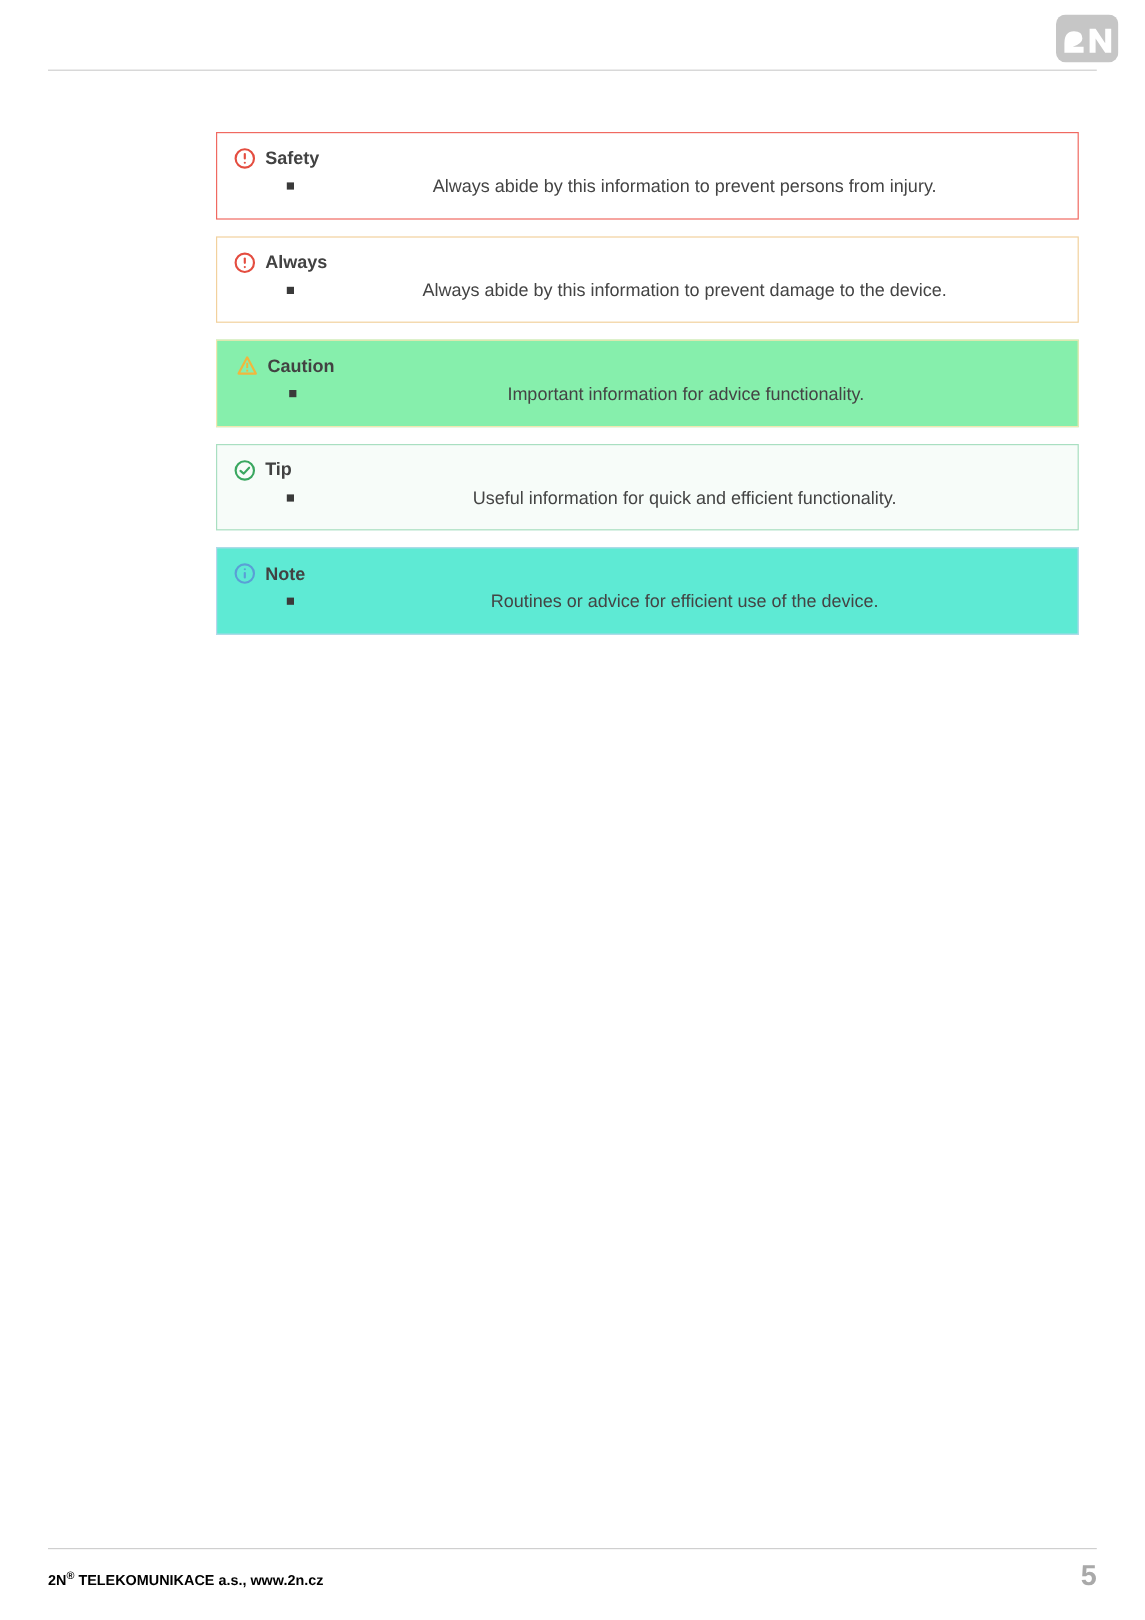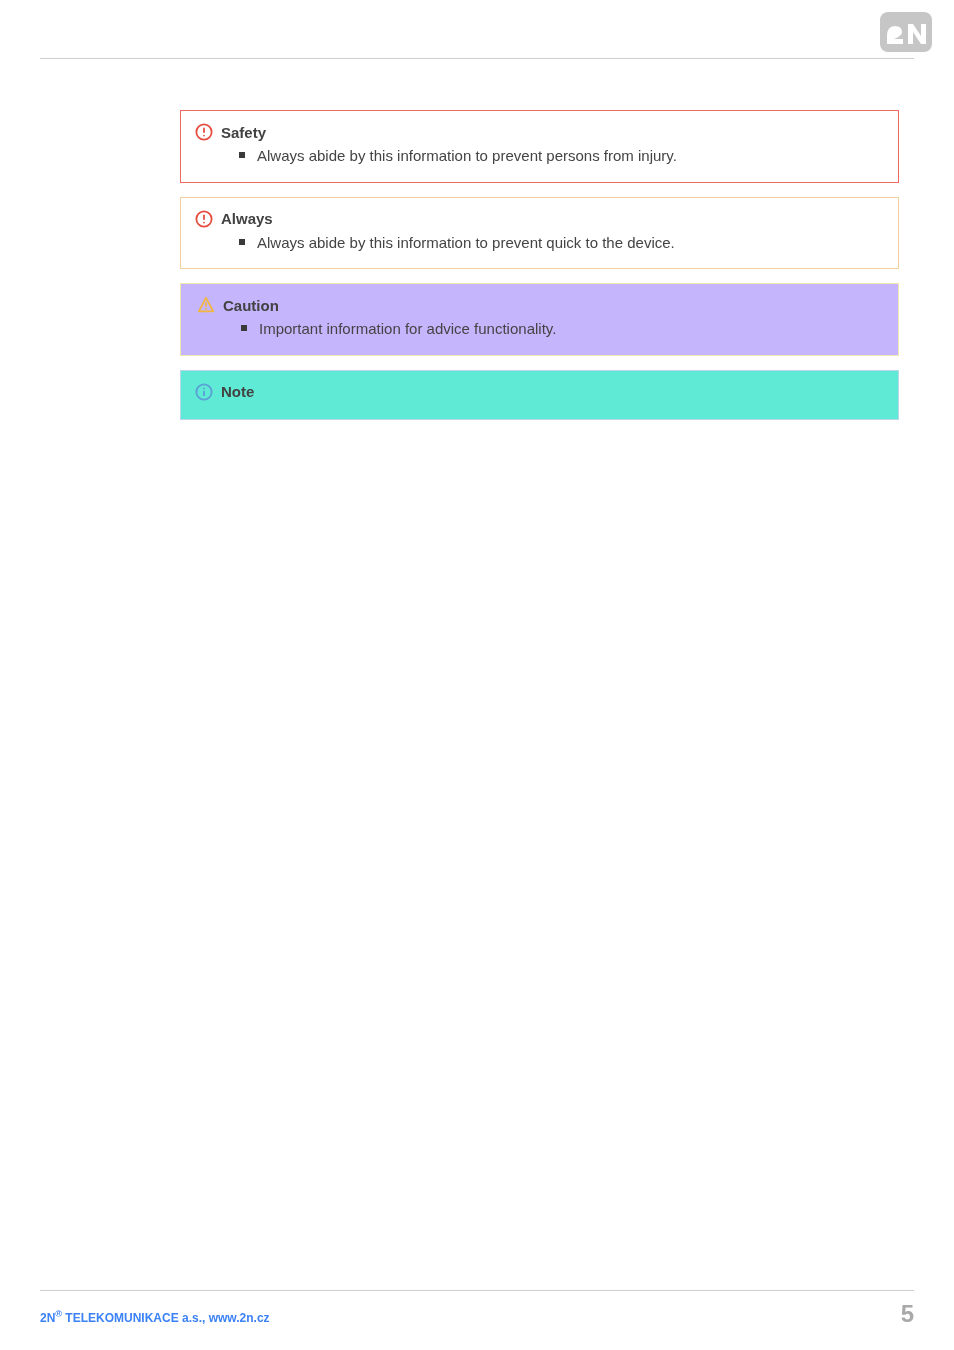--- a/index.html
+++ b/index.html
@@ -35,24 +35,25 @@
   top: 110px;
   left: 180px;
   right: 55px;
 }
 .panel {
   border: 1px solid;
   background: #ffffff;
   margin-bottom: 14px;
   padding: 12px 14px 14px 14px;
   box-sizing: border-box;
+  text-align: center;
 }
 .panel-red    { border-color: #f06961; background: #fff; }
 .panel-orange { border-color: #f2d19d; background: #fff; }
-.panel-yellow { border-color: #f2e7b1; background: #c4b5fd; padding-left: 16px; }
+.panel-yellow { border-color: #f2e7b1; background: #86efac; padding-left: 16px; }
 .panel-green  { border-color: #a9dfc1; background: #f7fcf9; }
 .panel-blue   { border-color: #b9d6ec; background: #5eead4; }
 .panel-head {
   display: flex;
   align-items: center;
   gap: 8px;
   margin-bottom: 4px;
 }
 .panel-title {
   font-weight: bold;
@@ -99,21 +100,21 @@
   top: 1300px;
   left: 40px;
   right: 40px;
   display: flex;
   justify-content: space-between;
   align-items: baseline;
 }
 .footer-left {
   font-size: 12px;
   font-weight: bold;
-  color: #3b82f6;
+  color: #000000;
   text-align: center;
 }
 .footer-left .sup { font-size: 9px; vertical-align: super; }
 .footer-right {
   font-size: 24px;
   font-weight: bold;
   color: #a9a9a9;
 }
 </style>
 </head>
@@ -154,52 +155,69 @@
         <span class="icon icon-circle-red">
           <svg viewBox="0 0 20 20" width="18" height="18">
               <circle cx="10" cy="10" r="8.5" fill="none" stroke="currentColor" stroke-width="2"></circle>
               <rect x="9" y="5" width="2" height="6" rx="1" fill="currentColor"></rect>
               <rect x="9" y="13" width="2" height="2" rx="1" fill="currentColor"></rect>
             </svg>
         </span>
         <span class="panel-title">Always</span>
       </div>
       <ul class="body-list">
-        <li><span class="strong">Always</span><span> abide by this information to prevent quick to the device.</span></li>
+        <li><span class="strong">Always</span><span> abide by this information to prevent damage to the device.</span></li>
       </ul>
     </div>
 
     <div class="panel panel-yellow">
       <div class="panel-head">
         <span class="icon icon-triangle">
           <svg viewBox="0 0 20 20" width="18" height="18">
               <path d="M10 2 L18 17 L2 17 Z" fill="none" stroke="currentColor" stroke-width="2" stroke-linejoin="round"></path>
               <rect x="9.1" y="7" width="1.8" height="5" fill="currentColor"></rect>
               <rect x="9.1" y="13.4" width="1.8" height="1.8" fill="currentColor"></rect>
             </svg>
         </span>
         <span class="panel-title">Caution</span>
       </div>
       <ul class="body-list">
         <li><span class="strong">Important information</span><span> for advice functionality.</span></li>
       </ul>
     </div>
 
+    <div class="panel panel-green">
+      <div class="panel-head">
+        <span class="icon icon-circle-green">
+          <svg viewBox="0 0 20 20" width="18" height="18">
+              <circle cx="10" cy="10" r="8.5" fill="none" stroke="currentColor" stroke-width="2"></circle>
+              <path d="M6 10.5 L9 13 L14 7.5" fill="none" stroke="currentColor" stroke-width="2" stroke-linecap="round" stroke-linejoin="round"></path>
+            </svg>
+        </span>
+        <span class="panel-title">Tip</span>
+      </div>
+      <ul class="body-list">
+        <li><span class="strong">Useful information</span><span> for quick and efficient functionality.</span></li>
+      </ul>
+    </div>
 
     <div class="panel panel-blue">
       <div class="panel-head">
         <span class="icon icon-circle-blue">
           <svg viewBox="0 0 20 20" width="18" height="18">
               <circle cx="10" cy="10" r="8.5" fill="none" stroke="currentColor" stroke-width="2"></circle>
               <rect x="9" y="8.5" width="2" height="6" rx="1" fill="currentColor"></rect>
               <rect x="9" y="5" width="2" height="2" rx="1" fill="currentColor"></rect>
             </svg>
         </span>
         <span class="panel-title">Note</span>
       </div>
+      <ul class="body-list">
+        <li><span class="strong"></span><span>Routines or advice for efficient use of the device.</span></li>
+      </ul>
     </div>
 
   </div>
 
   <div class="footer-rule"></div>
   <div class="footer">
     <div class="footer-left">
       <span>2N</span><span class="sup">®</span><span> TELEKOMUNIKACE a.s., www.2n.cz</span>
     </div>
     <div class="footer-right">5</div>

